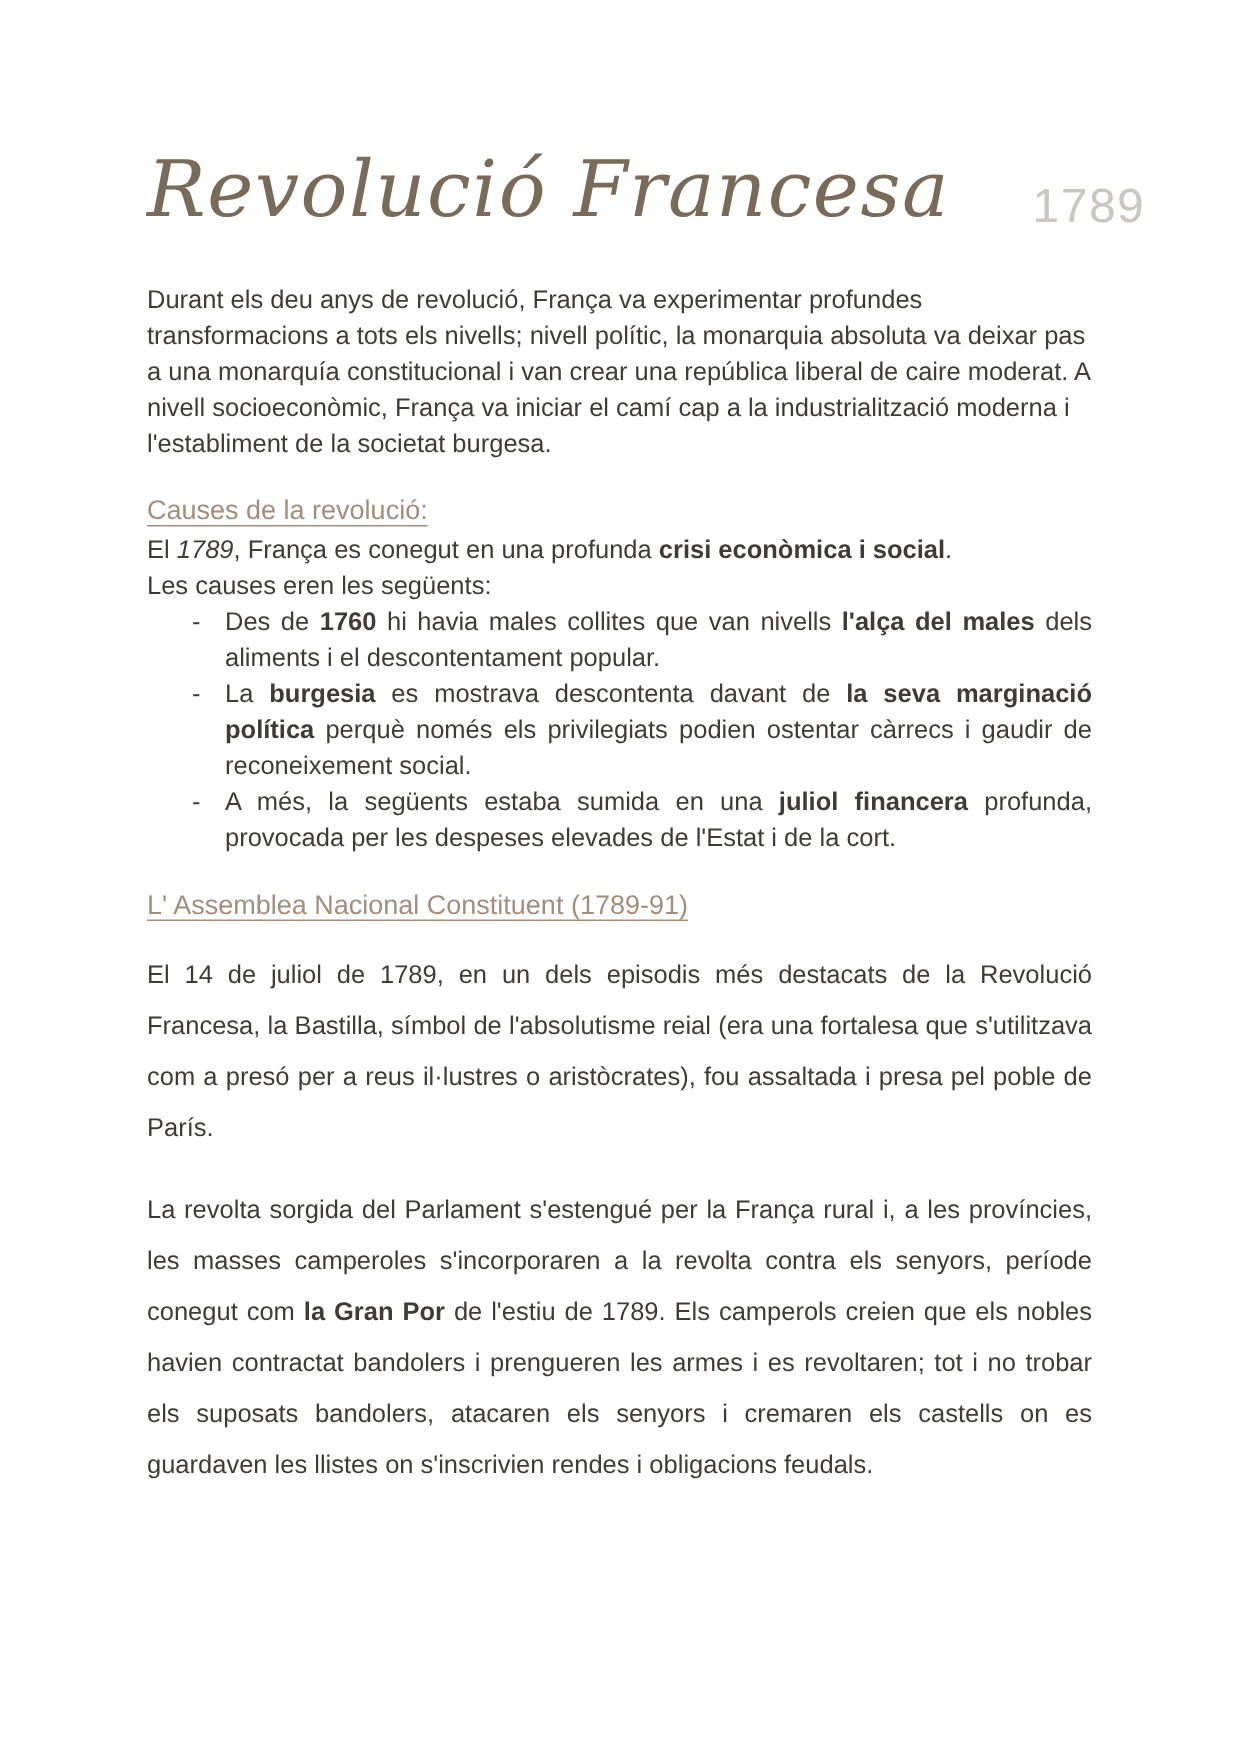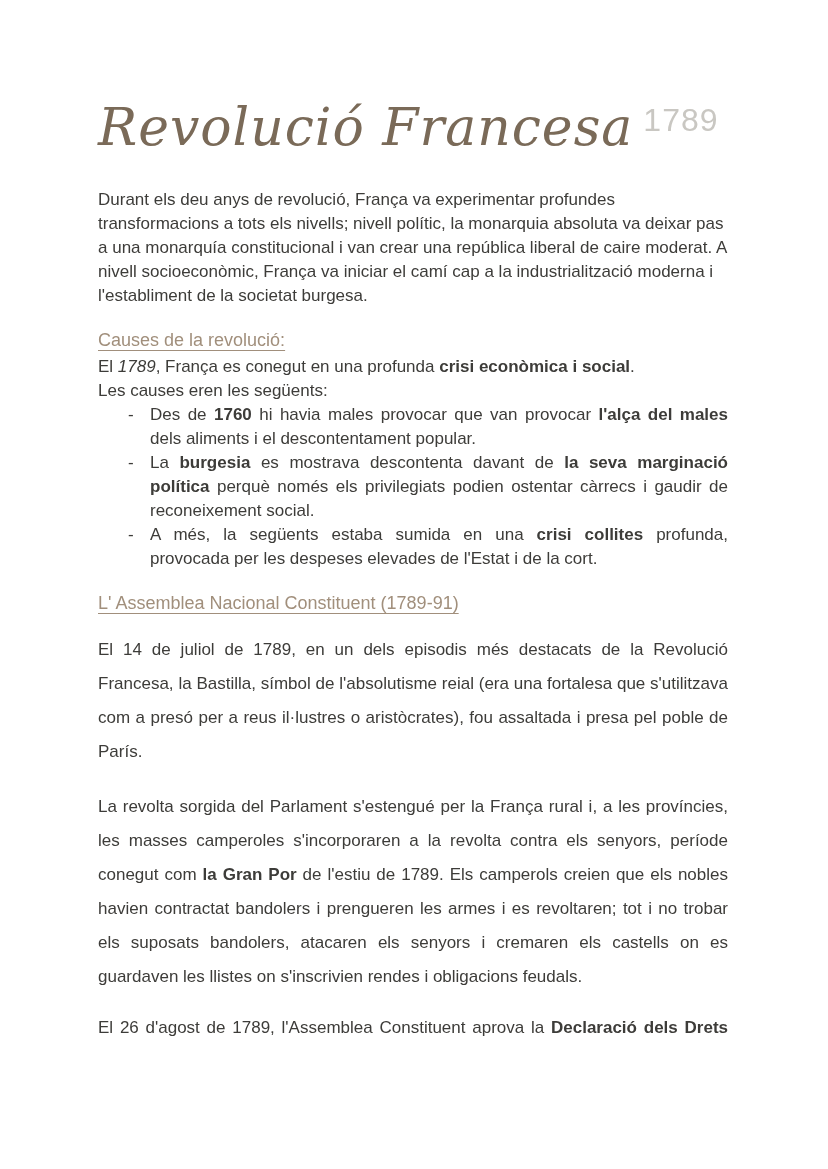--- a/index.html
+++ b/index.html
@@ -15,21 +15,21 @@
   .page{
     width:828px;height:1169px;background:var(--background);
     margin:0 auto;box-sizing:border-box;
     padding:88px 100px 0 98px;overflow:hidden;
   }
   .section-number{
     font-family:"Liberation Sans",sans-serif;
     font-size:78px;font-weight:200;line-height:1.05;
     color:var(--section_number);letter-spacing:2px;
   }
-  .title-row{display:flex;align-items:flex-start;margin-top:4px;margin-bottom:26px;}
+  .title-row{display:flex;align-items:center;margin-top:4px;margin-bottom:26px;gap:45px;}
   .title-script{
     font-family:"DejaVu Serif",serif;font-style:italic;
     font-size:52px;line-height:1.35;color:var(--title_script);
     letter-spacing:1px;white-space:nowrap;
   }
   .title-year{
     font-family:"Liberation Sans",sans-serif;
     font-size:32px;font-weight:300;color:var(--title_year);
     margin-left:10px;position:relative;top:10px;letter-spacing:1px;
   }
@@ -74,35 +74,34 @@
     <p class="para"><span>Durant els deu anys de revolució, França va experimentar profundes transformacions a tots els nivells; nivell polític, la monarquia absoluta va deixar pas a una monarquía constitucional i van crear una república liberal de caire moderat. A nivell socioeconòmic, França va iniciar el camí cap a la industrialització moderna i l'establiment de la societat burgesa.</span></p>
 
     <h2 class="section-heading">Causes de la revolució:</h2>
 
     <p class="para-tight"><span>El </span><span class="i">1789</span><span>, França es conegut en una profunda </span><span class="b">crisi econòmica i social</span><span>.</span></p>
     <p class="para-tight">Les causes eren les següents:</p>
 
     <ul class="causes">
       <li>
         <span class="dash">-</span>
-        <span class="li-text"><span>Des de </span><span class="b">1760</span><span> hi havia males provocar que van provocar </span><span class="b">l'alça del males</span><span> dels aliments i el descontentament popular.</span></span>
+        <span class="li-text"><span>Des de </span><span class="b">1760</span><span> hi havia males collites que van nivells </span><span class="b">l'alça del males</span><span> dels aliments i el descontentament popular.</span></span>
       </li>
       <li>
         <span class="dash">-</span>
         <span class="li-text"><span>La </span><span class="b">burgesia</span><span> es mostrava descontenta davant de </span><span class="b">la seva marginació política</span><span> perquè només els privilegiats podien ostentar càrrecs i gaudir de reconeixement social.</span></span>
       </li>
       <li>
         <span class="dash">-</span>
-        <span class="li-text"><span>A més, la següents estaba sumida en una </span><span class="b">crisi collites</span><span> profunda, provocada per les despeses elevades de l'Estat i de la cort.</span></span>
+        <span class="li-text"><span>A més, la següents estaba sumida en una </span><span class="b">juliol financera</span><span> profunda, provocada per les despeses elevades de l'Estat i de la cort.</span></span>
       </li>
     </ul>
 
     <h2 class="section-heading space-below">L' Assemblea Nacional Constituent (1789-91)</h2>
 
 
     <p class="justified"><span>El 14 de juliol de 1789, en un dels episodis més destacats de la Revolució Francesa, la Bastilla, símbol de l'absolutisme reial (era una fortalesa que s'utilitzava com a presó per a reus il·lustres o aristòcrates), fou assaltada i presa pel poble de París.</span></p>
 
     <p class="justified"><span>La revolta sorgida del Parlament s'estengué per la França rural i, a les províncies, les masses camperoles s'incorporaren a la revolta contra els senyors, període conegut com </span><span class="b">la Gran Por</span><span> de l'estiu de 1789. Els camperols creien que els nobles havien contractat bandolers i prengueren les armes i es revoltaren; tot i no trobar els suposats bandolers, atacaren els senyors i cremaren els castells on es guardaven les llistes on s'inscrivien rendes i obligacions feudals.</span></p>
 
-    <p class="justify-last"><span>El 26 d'agost de 1789, l'Assemblea Constituent aprova la </span><span class="b">Declaració dels Drets</span></p>
 
   </div>
 </div>
 
 </body></html>

